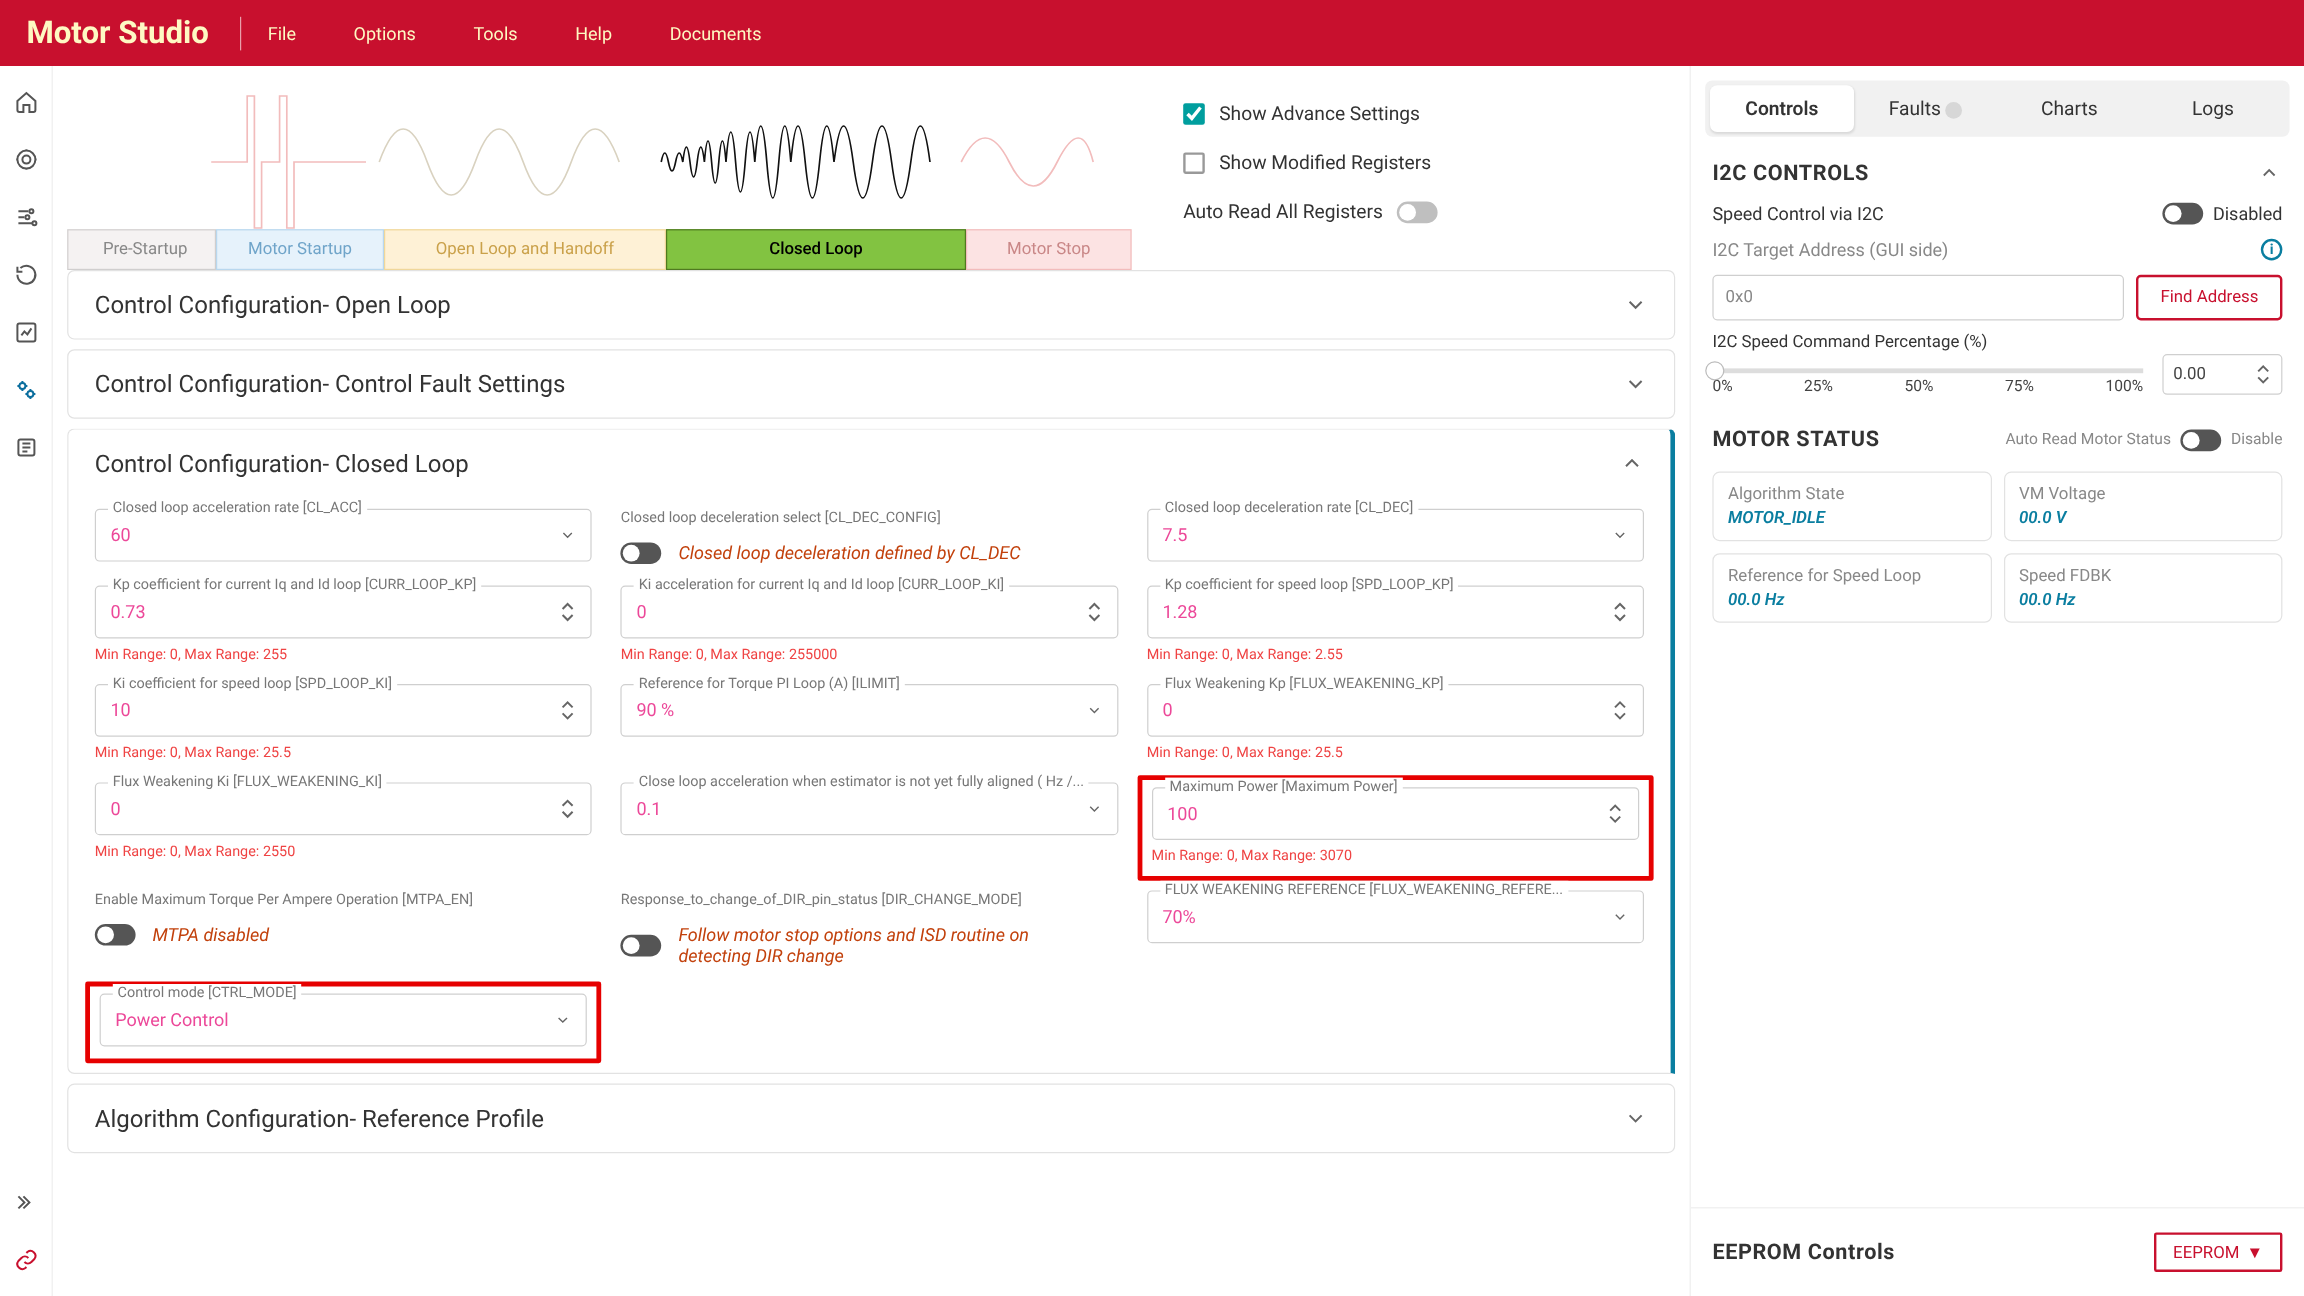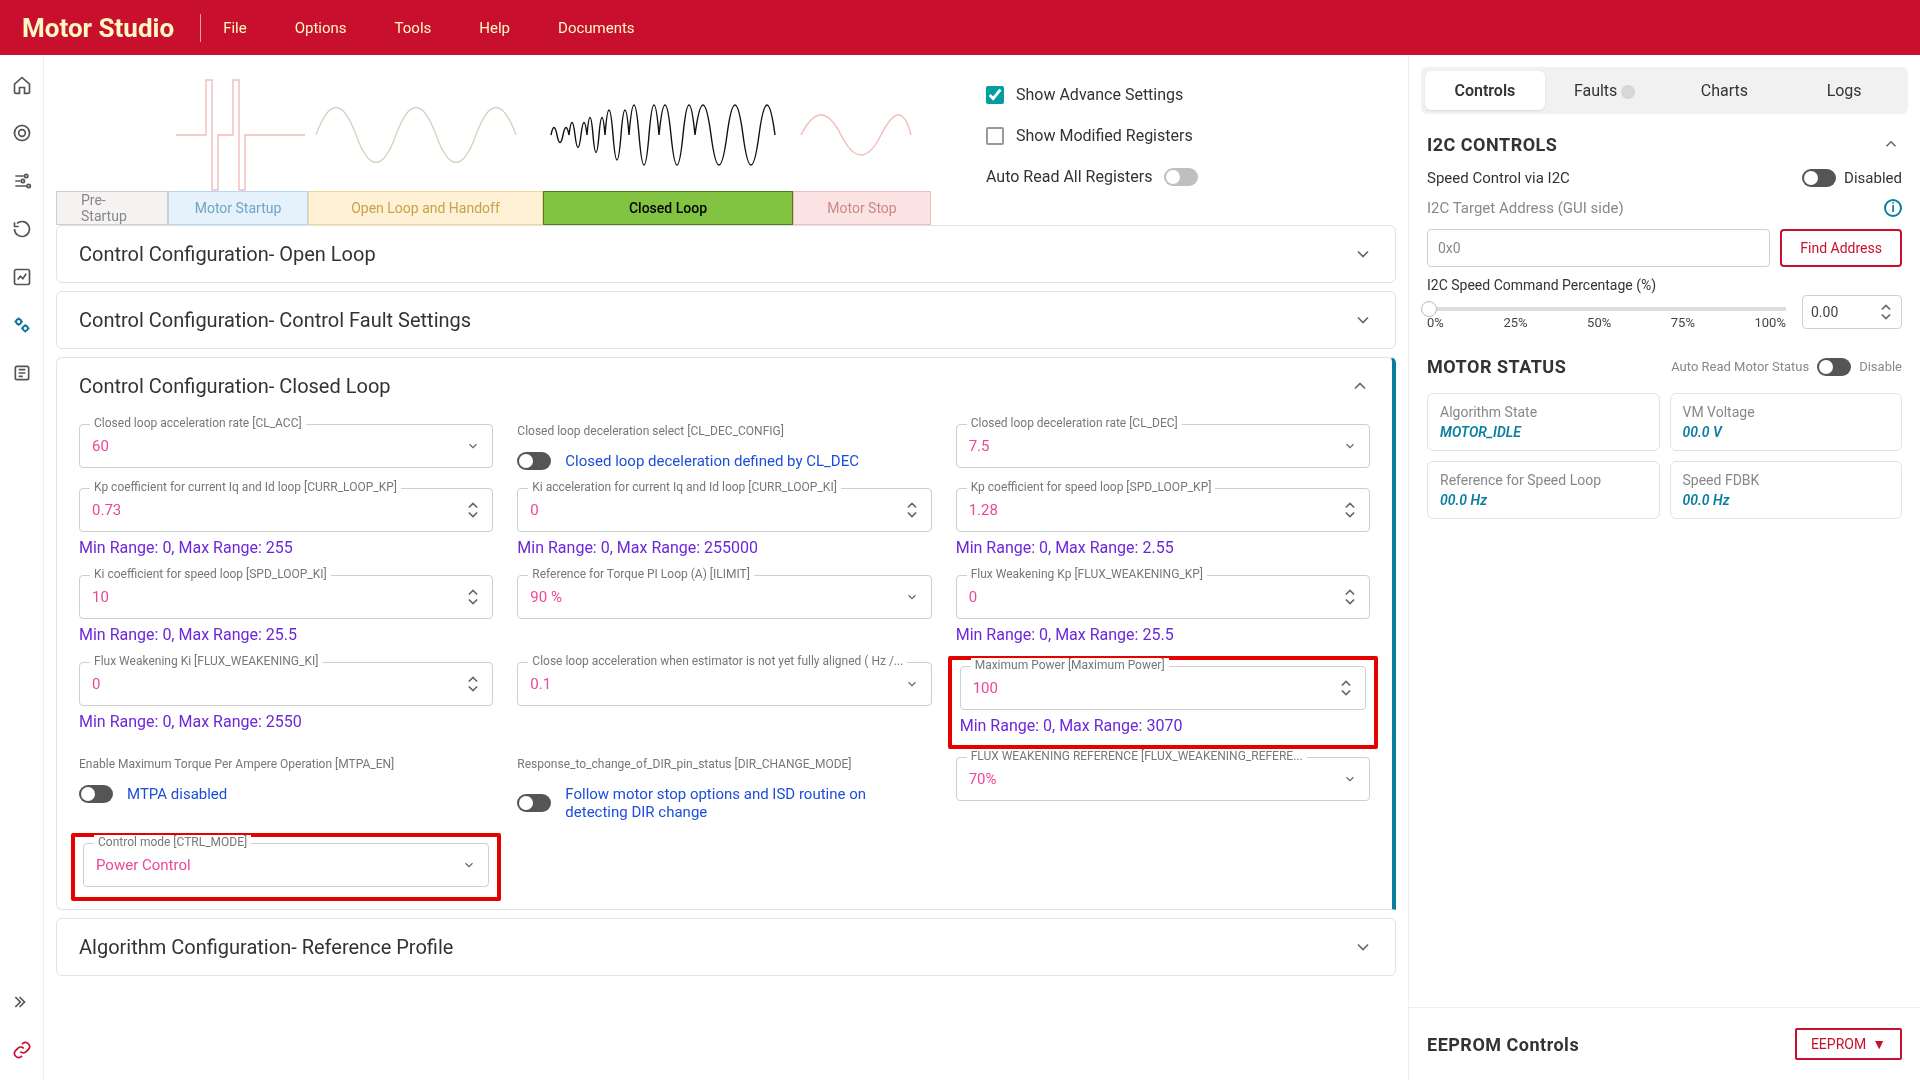--- a/index.html
+++ b/index.html
@@ -22,21 +22,21 @@
 .main { position: absolute; left: 44px; top: 55px; right: 0; bottom: 0; display: flex; }
 
 
 .center { flex: 1; overflow-y: auto; padding: 0 12px 20px 12px; }
 
 
 .stage-row { display: flex; align-items: flex-start; gap: 30px; padding: 10px 0 0 0; }
 .stage-graphic { position: relative; width: 900px; height: 160px; }
 .stage-buttons { position: absolute; bottom: 0; left: 0; display: flex; }
 .stage-btn { height: 34px; padding: 0 18px; border: 1px solid rgba(0,0,0,0.15); font-size: 14px; display: flex; align-items: center; justify-content: center; cursor: pointer; }
-.stage-btn.pre   { background: #f5f2f2; color: #888; width: 112px; padding-left: 24px; }
+.stage-btn.pre   { background: #f5f2f2; color: #888; width: 124px; padding-left: 24px; }
 .stage-btn.start { background: #e6f2fb; color: #6fa4c9; border-color: #b8d7ee; width: 140px; }
 .stage-btn.open  { background: #fef1d6; color: #caa14a; border-color: #f0d79a; width: 235px; }
 .stage-btn.closed{ background: #82c341; color: #000; border-color: #4f7a20; width: 250px; font-weight: 500; }
 .stage-btn.stop  { background: #fce3e3; color: #c98787; border-color: #f2bcbc; width: 138px; }
 
 .options-col { padding-top: 20px; flex: 1; }
 .opt-row { display: flex; align-items: center; gap: 12px; font-size: 16px; color: #333; margin-bottom: 22px; }
 .opt-row input[type="checkbox"] { width: 18px; height: 18px; accent-color: #009e9e; }
 .chk-outline { width: 18px; height: 18px; border: 2px solid #999; border-radius: 2px; display: inline-block; }
 
@@ -50,23 +50,23 @@
 .panel-head { padding: 16px 22px; font-size: 20px; display: flex; align-items: center; justify-content: space-between; cursor: pointer; }
 .chev { width: 20px; height: 20px; color: #666; }
 .panel-body { padding: 10px 22px 18px 22px; }
 
 
 .grid3 { display: grid; grid-template-columns: repeat(3, 1fr); gap: 18px 24px; }
 .fieldwrap { position: relative; }
 .field { border: 1px solid #cfcfcf; border-radius: 4px; height: 44px; display: flex; align-items: center; padding: 0 12px; position: relative; background: #fff; }
 .field .legend { position: absolute; top: -9px; left: 10px; background: #fff; padding: 0 4px; font-size: 12px; color: #777; white-space: nowrap; max-width: calc(100% - 20px); overflow: hidden; text-overflow: ellipsis; }
 .field .value { flex: 1; font-size: 15px; color: #ec4899; }
-.hint { font-size: 16px; color: #6d28d9; margin-top: 6px; }
+.hint { font-size: 12px; color: #ef4444; margin-top: 6px; }
 .toggle-inline { display:flex; align-items:center; gap:14px; padding-top: 8px; }
-.toggle-inline .tlabel { font-size: 15px; color: #1d4ed8; }
+.toggle-inline .tlabel { font-size: 15px; color: #c2410c; font-style: italic; }
 .toggle-legend { font-size: 12px; color: #777; margin-bottom: 6px; }
 
 .highlight-red { border: 4px solid #e60000; border-radius: 2px; padding: 6px 8px 10px 8px; margin: -6px -8px -10px -8px; }
 
 
 .right { width: 512px; border-left: 1px solid #eee; background: #fff; display: flex; flex-direction: column; position: relative; }
 .right-tabs { display: flex; background: #f1f1f1; border-radius: 6px; margin: 12px; padding: 4px; gap: 0; }
 .rtab { flex: 1; text-align: center; padding: 10px 0; font-size: 16px; color: #333; cursor: pointer; border-radius: 6px; }
 .rtab.active { background: #fff; font-weight: 600; box-shadow: 0 1px 2px rgba(0,0,0,0.1); }
 .right-body { padding: 0 18px 0 18px; flex: 1; overflow-y: auto; }

